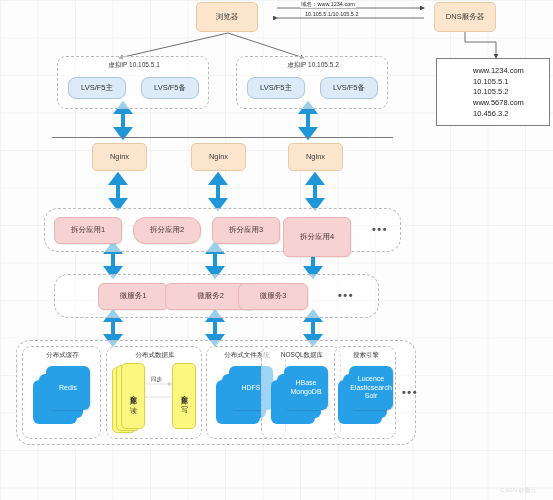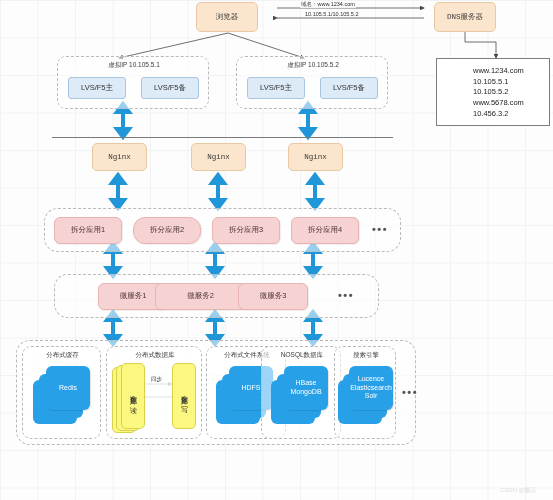--- a/index.html
+++ b/index.html
@@ -30,27 +30,26 @@
     white-space: pre-line;
   }
 
   
   .tan {
     background: #fbe5cd;
     border: 1px solid #e8c9a4;
     border-radius: 5px;
     color: #3b3b3b;
     font-size: 7.5px;
-    font-family: Liberation Mono, monospace;
   }
   
   .lvs {
     background: #ddeaf7;
     border: 1px solid #a8c6e2;
-    border-radius: 3px;
+    border-radius: 8px;
     color: #333;
     font-size: 7.5px;
   }
   
   .pink {
     background: #f7d2d2;
     border: 1px solid #e8b4b4;
     border-radius: 6px;
     color: #4a3333;
     font-size: 7.5px;
@@ -287,31 +286,31 @@
 <div class="group rounded-lg" style="left:44px; top:208px; width:357px; height:44px;">
   <div class="node pink" style="left:9px; top:8px; width:68px; height:27px;">
     <span>拆分应用1</span>
   </div>
   <div class="node pink" style="left:88px; top:8px; width:68px; height:27px;border-radius:12px;">
     <span>拆分应用2</span>
   </div>
   <div class="node pink" style="left:167px; top:8px; width:68px; height:27px;">
     <span>拆分应用3</span>
   </div>
-  <div class="node pink" style="left:246px; top:8px; width:68px; height:27px;">
+  <div class="node pink" style="left:238px; top:8px; width:68px; height:40px;">
     <span>拆分应用4</span>
   </div>
   <div class="ellipsis" style="left:327px; top:14px;">•••</div>
 </div>
 
 <div class="group rounded-lg" style="left:54px; top:274px; width:325px; height:44px;">
   <div class="node pink" style="left:22px; top:8px; width:70px; height:27px;margin-left:21px;">
     <span>微服务1</span>
   </div>
-  <div class="node pink" style="left:100px; top:8px; width:91px; height:27px;">
+  <div class="node pink" style="left:110px; top:8px; width:91px; height:27px;">
     <span>微服务2</span>
   </div>
   <div class="node pink" style="left:183px; top:8px; width:70px; height:27px;">
     <span>微服务3</span>
   </div>
   <div class="ellipsis" style="left:283px; top:14px;">•••</div>
 </div>
 
 <div class="group rounded-lg" style="left:16px; top:340px; width:400px; height:105px;"></div>
 

